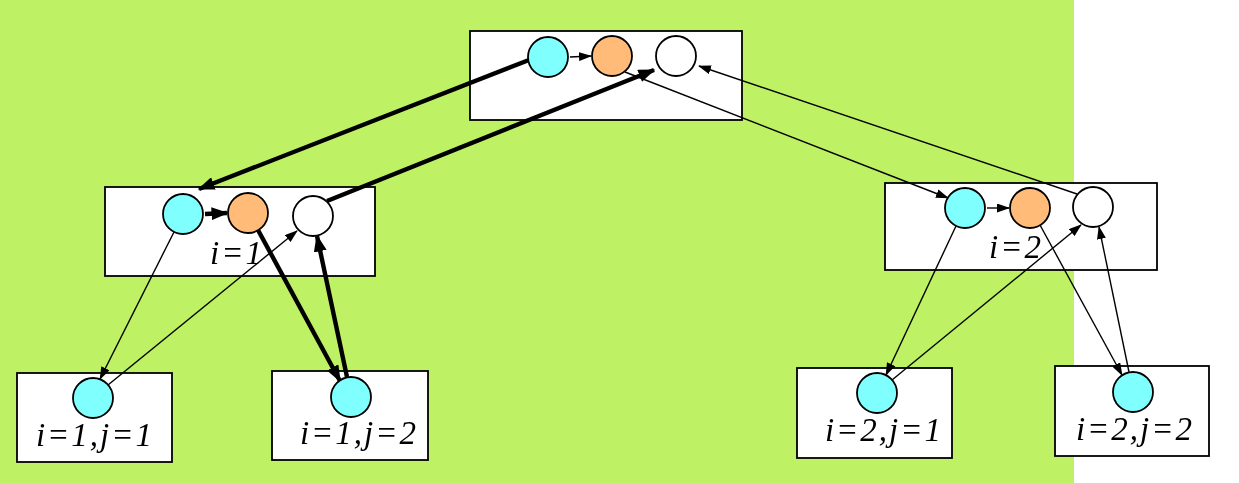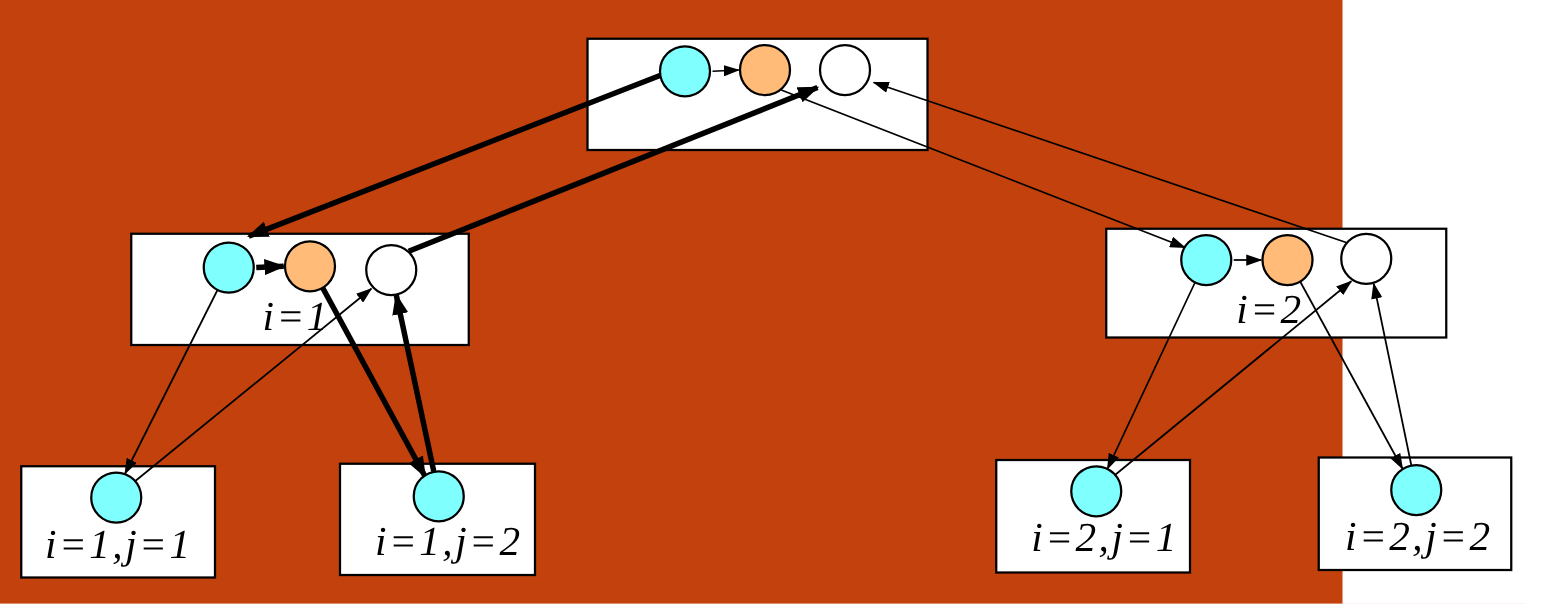--- a/index.html
+++ b/index.html
@@ -3,21 +3,21 @@
 <meta charset="utf-8">
 <style>
   html, body {
     margin: 0;
     padding: 0;
     background: #ffffff;
   }
   .canvas-wrap {
     width: 1074px;
     height: 483px;
-    background: #c2410c;
+    background: #bef264;
     position: relative;
   }
   svg { display: block; }
   .box {
     fill: #ffffff;
     stroke: #000000;
     stroke-width: 1.8;
   }
   .edge {
     stroke: #000000;

